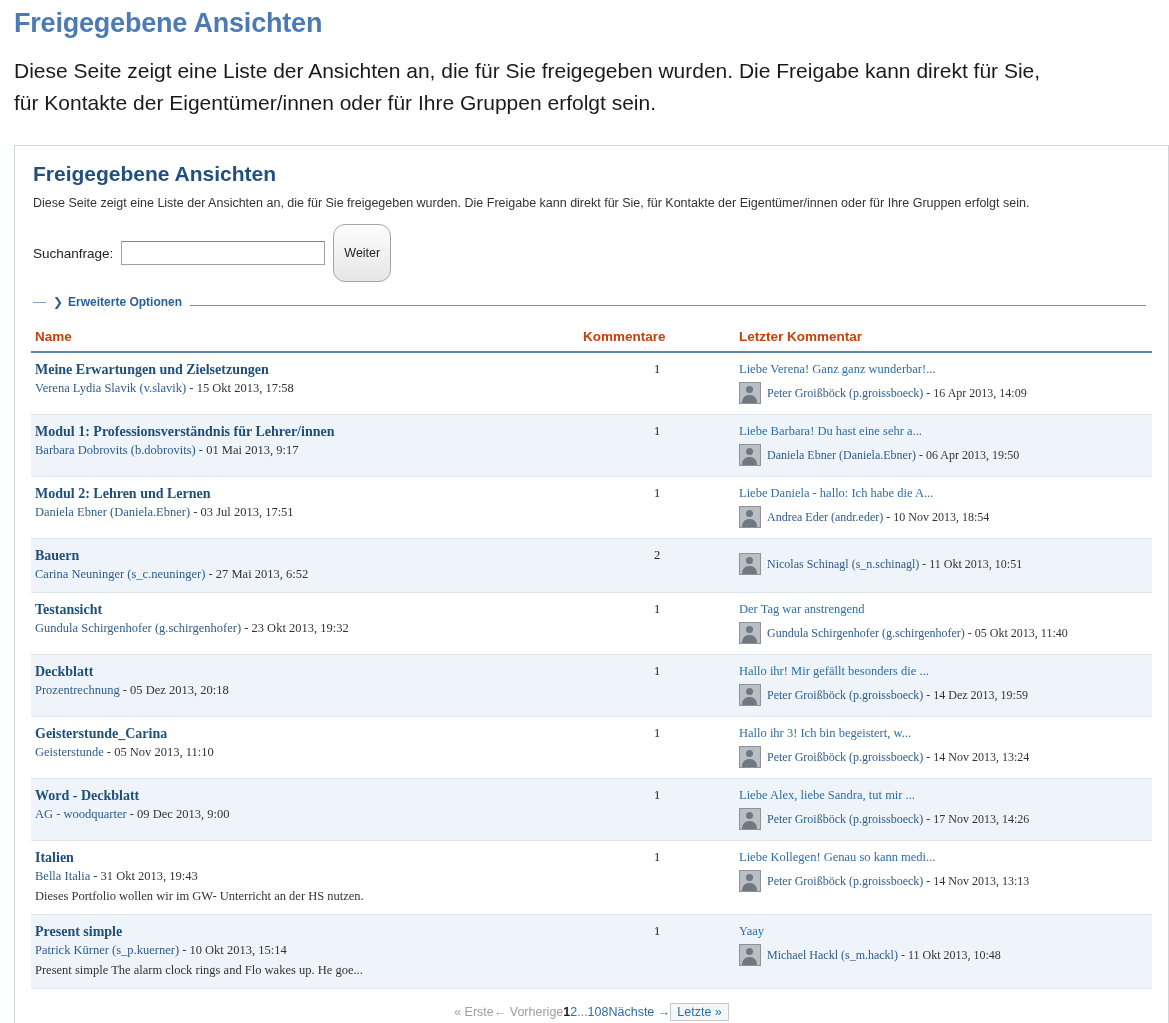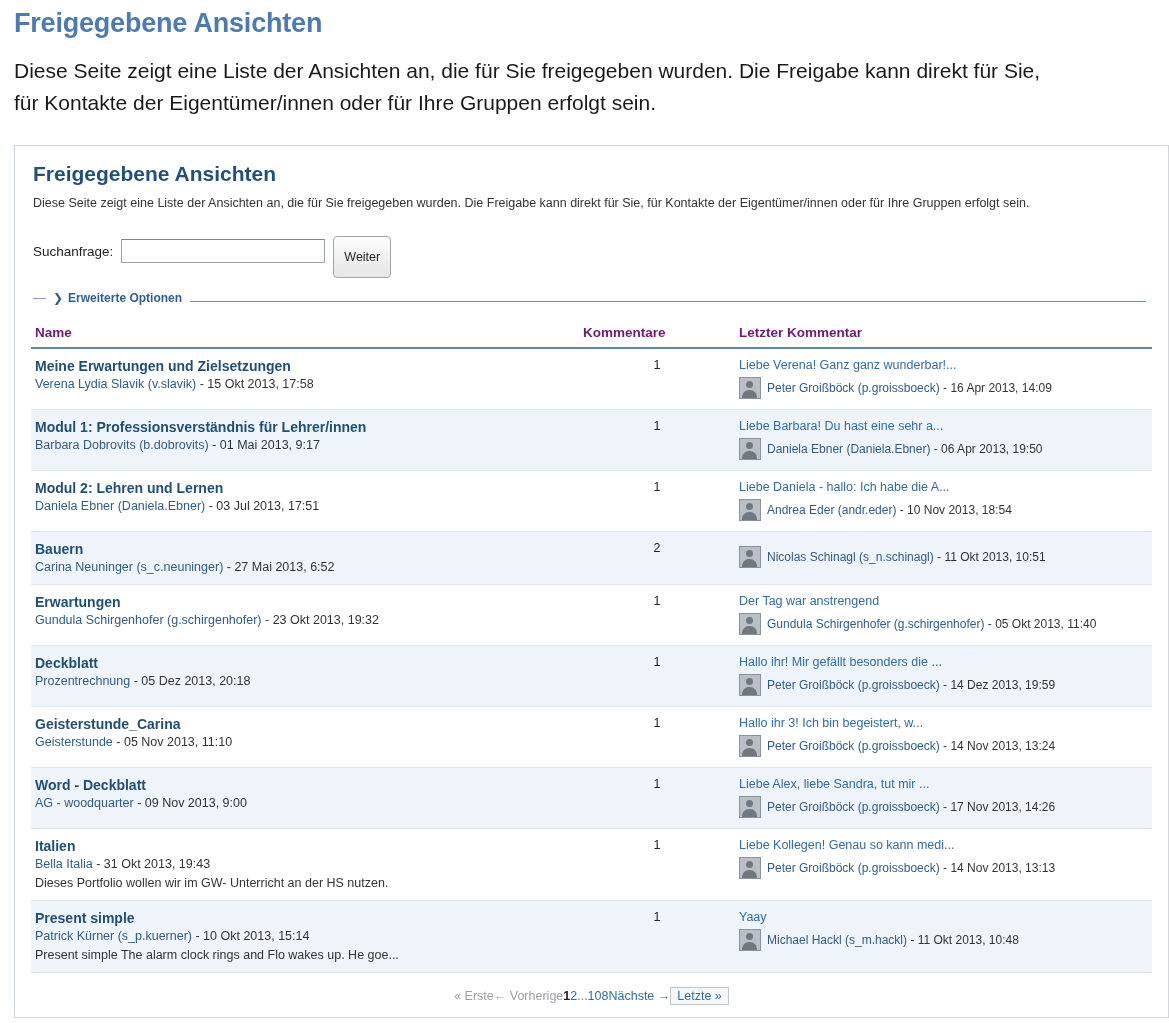--- a/index.html
+++ b/index.html
@@ -76,24 +76,23 @@
     font-size: 12px;
     padding: 1px 3px;
     box-sizing: content-box;
   }
   .btn {
     font-family: "Liberation Sans", sans-serif;
     font-size: 12.5px;
     color: #222;
     background: linear-gradient(to bottom, #fdfdfd 0%, #f1f1f1 50%, #e6e6e6 100%);
     border: 1px solid #a5a5a5;
-    border-radius: 4px;
-    padding: 13px 10px;
+    border-radius: 12px;
+    padding: 21px 10px;
     cursor: pointer;
-    margin-top: 12px;
   }
 
   
   .adv-wrap {
     position: relative;
     margin: 4px 0 0 2px;
     height: 22px;
   }
   .adv-line {
     position: absolute;
@@ -133,35 +132,36 @@
   
   table.views {
     width: 100%;
     border-collapse: collapse;
     margin-top: 10px;
     font-size: 12.5px;
   }
   table.views thead th {
     text-align: left;
     font-size: 13.5px;
-    color: #701a75;
+    color: #c2410c;
     font-weight: bold;
     padding: 3px 4px 7px 4px;
     border-bottom: 2px solid #5d87b0;
   }
   th.col-name { width: 540px; }
   th.col-comments { width: 148px; text-align: left; }
   th.col-last { width: auto; }
 
   table.views tbody tr { background: #ffffff; }
   table.views tbody tr.alt { background: #eef4fa; }
   table.views tbody td {
     vertical-align: top;
     padding: 9px 4px 10px 4px;
     border-bottom: 1px solid #dfe6ec;
+    font-family: Liberation Serif, serif;
   }
   td.cell-comments {
     text-align: center;
     padding-left: 0;
     padding-right: 60px;
     color: #222;
     font-size: 12.5px;
   }
   .view-title {
     display: block;
@@ -344,21 +344,21 @@
             <a class="comment-text" href="#"></a>
             <div class="comment-author-row">
               <span class="avatar"></span>
               <span class="comment-author"><a href="#">Nicolas Schinagl (s_n.schinagl)</a><span> - 11 Okt 2013, 10:51</span></span>
             </div>
           </td>
         </tr>
 
         <tr>
           <td>
-            <a class="view-title" href="#">Erwartungen</a>
+            <a class="view-title" href="#">Testansicht</a>
             <span class="view-meta"><a href="#">Gundula Schirgenhofer (g.schirgenhofer)</a><span> - 23 Okt 2013, 19:32</span></span>
           </td>
           <td class="cell-comments">1</td>
           <td>
             <a class="comment-text" href="#">Der Tag war anstrengend</a>
             <div class="comment-author-row">
               <span class="avatar"></span>
               <span class="comment-author"><a href="#">Gundula Schirgenhofer (g.schirgenhofer)</a><span> - 05 Okt 2013, 11:40</span></span>
             </div>
           </td>
@@ -390,21 +390,21 @@
             <div class="comment-author-row">
               <span class="avatar"></span>
               <span class="comment-author"><a href="#">Peter Groißböck (p.groissboeck)</a><span> - 14 Nov 2013, 13:24</span></span>
             </div>
           </td>
         </tr>
 
         <tr class="alt">
           <td>
             <a class="view-title" href="#">Word - Deckblatt</a>
-            <span class="view-meta"><a href="#">AG - woodquarter</a><span> - 09 Nov 2013, 9:00</span></span>
+            <span class="view-meta"><a href="#">AG - woodquarter</a><span> - 09 Dec 2013, 9:00</span></span>
           </td>
           <td class="cell-comments">1</td>
           <td>
             <a class="comment-text" href="#">Liebe Alex, liebe Sandra, tut mir ...</a>
             <div class="comment-author-row">
               <span class="avatar"></span>
               <span class="comment-author"><a href="#">Peter Groißböck (p.groissboeck)</a><span> - 17 Nov 2013, 14:26</span></span>
             </div>
           </td>
         </tr>

